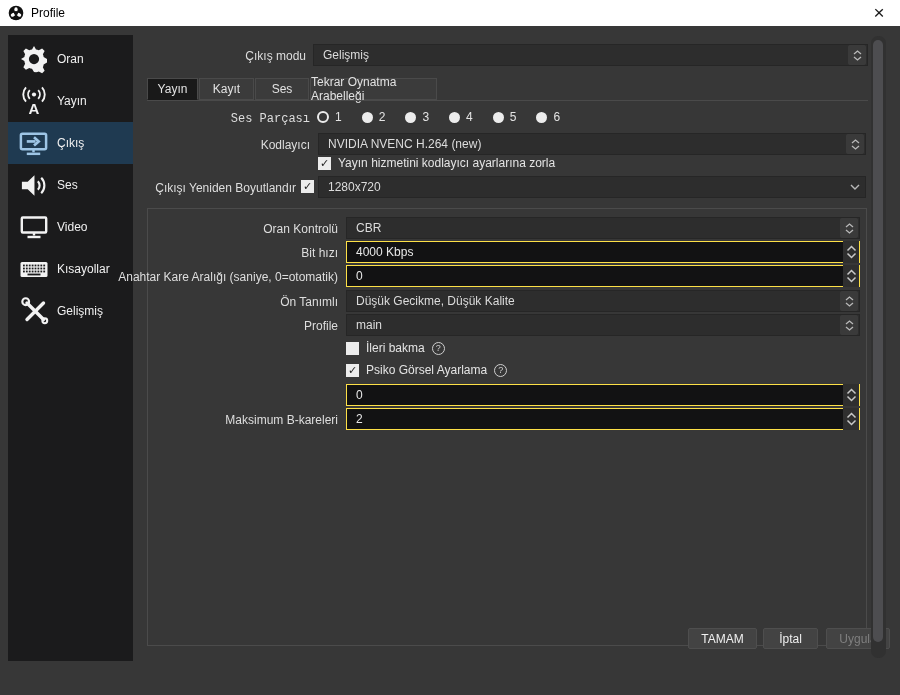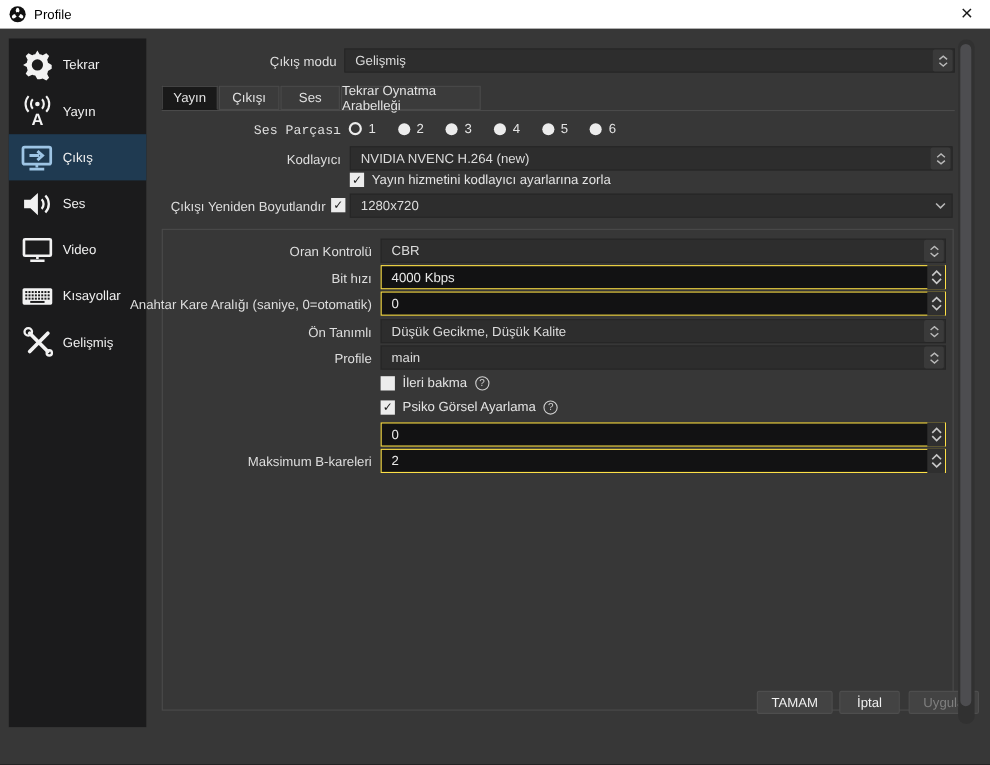--- a/index.html
+++ b/index.html
@@ -86,21 +86,21 @@
   </div>
 
   <div class="sidebar">
     <div class="side-item" style="top:3px">
       <span class="ico">
         <svg width="30" height="30" viewBox="0 0 24 24">
             <path fill="#f2f2f2" d="M12 1.6l1.6 2.7c.8.1 1.5.3 2.2.6l2.7-1.4 2 2-1.4 2.7c.3.7.5 1.4.6 2.2l2.7 1.6v2.8l-2.7 1.6c-.1.8-.3 1.5-.6 2.2l1.4 2.7-2 2-2.7-1.4c-.7.3-1.4.5-2.2.6L12 22.4l-1.6-2.7c-.8-.1-1.5-.3-2.2-.6l-2.7 1.4-2-2 1.4-2.7c-.3-.7-.5-1.4-.6-2.2L1.6 12l2.7-1.6c.1-.8.3-1.5.6-2.2L3.5 5.5l2-2 2.7 1.4c.7-.3 1.4-.5 2.2-.6L12 1.6z"></path>
             <circle cx="12" cy="12" r="4.1" fill="#1b1b1c"></circle>
           </svg>
       </span>
-      <span class="lbl">Tekrar</span>
+      <span class="lbl">Oran</span>
     </div>
     <div class="side-item" style="top:45px">
       <span class="ico">
         <svg width="30" height="30" viewBox="0 0 30 30">
           <circle cx="15" cy="8.5" r="2.1" fill="#f2f2f2"></circle>
           <path d="M10.8 4.2a6.4 6.4 0 000 8.6" stroke="#f2f2f2" stroke-width="1.9" fill="none"></path>
           <path d="M19.2 4.2a6.4 6.4 0 010 8.6" stroke="#f2f2f2" stroke-width="1.9" fill="none"></path>
           <path d="M7 1.4a10.5 10.5 0 000 14.2" stroke="#f2f2f2" stroke-width="1.9" fill="none"></path>
           <path d="M23 1.4a10.5 10.5 0 010 14.2" stroke="#f2f2f2" stroke-width="1.9" fill="none"></path>
           <text x="15" y="28" text-anchor="middle" font-size="15" font-weight="bold" fill="#f2f2f2" font-family="Liberation Sans, sans-serif">A</text>
@@ -195,21 +195,21 @@
       <svg width="9" height="5" viewBox="0 0 9 5">
           <path d="M1 4l3.5-3L8 4" stroke="#b9b9b9" stroke-width="1.3" fill="none"></path>
         </svg>
       <svg width="9" height="5" viewBox="0 0 9 5">
           <path d="M1 1l3.5 3L8 1" stroke="#b9b9b9" stroke-width="1.3" fill="none"></path>
         </svg>
     </span>
   </div>
 
   <div class="tab active" style="left:147px; width:51px;">Yayın</div>
-  <div class="tab" style="left:199px; width:55px;">Çıkışı</div>
+  <div class="tab" style="left:199px; width:55px;">Kayıt</div>
   <div class="tab" style="left:255px; width:54px;">Ses</div>
   <div class="tab" style="left:310px; width:127px;">Tekrar Oynatma Arabelleği</div>
   <div class="tabline"></div>
 
   <div class="flabel" style="left:120px; top:112px; width:190px;font-family:Liberation Mono, monospace;">Ses Parçası</div>
   <div class="check-row" style="left:317px; top:110px; gap:6px;">
     <span class="radio sel"></span>
     <span>1</span>
     <span style="width:8px"></span>
     <span class="radio"></span>

